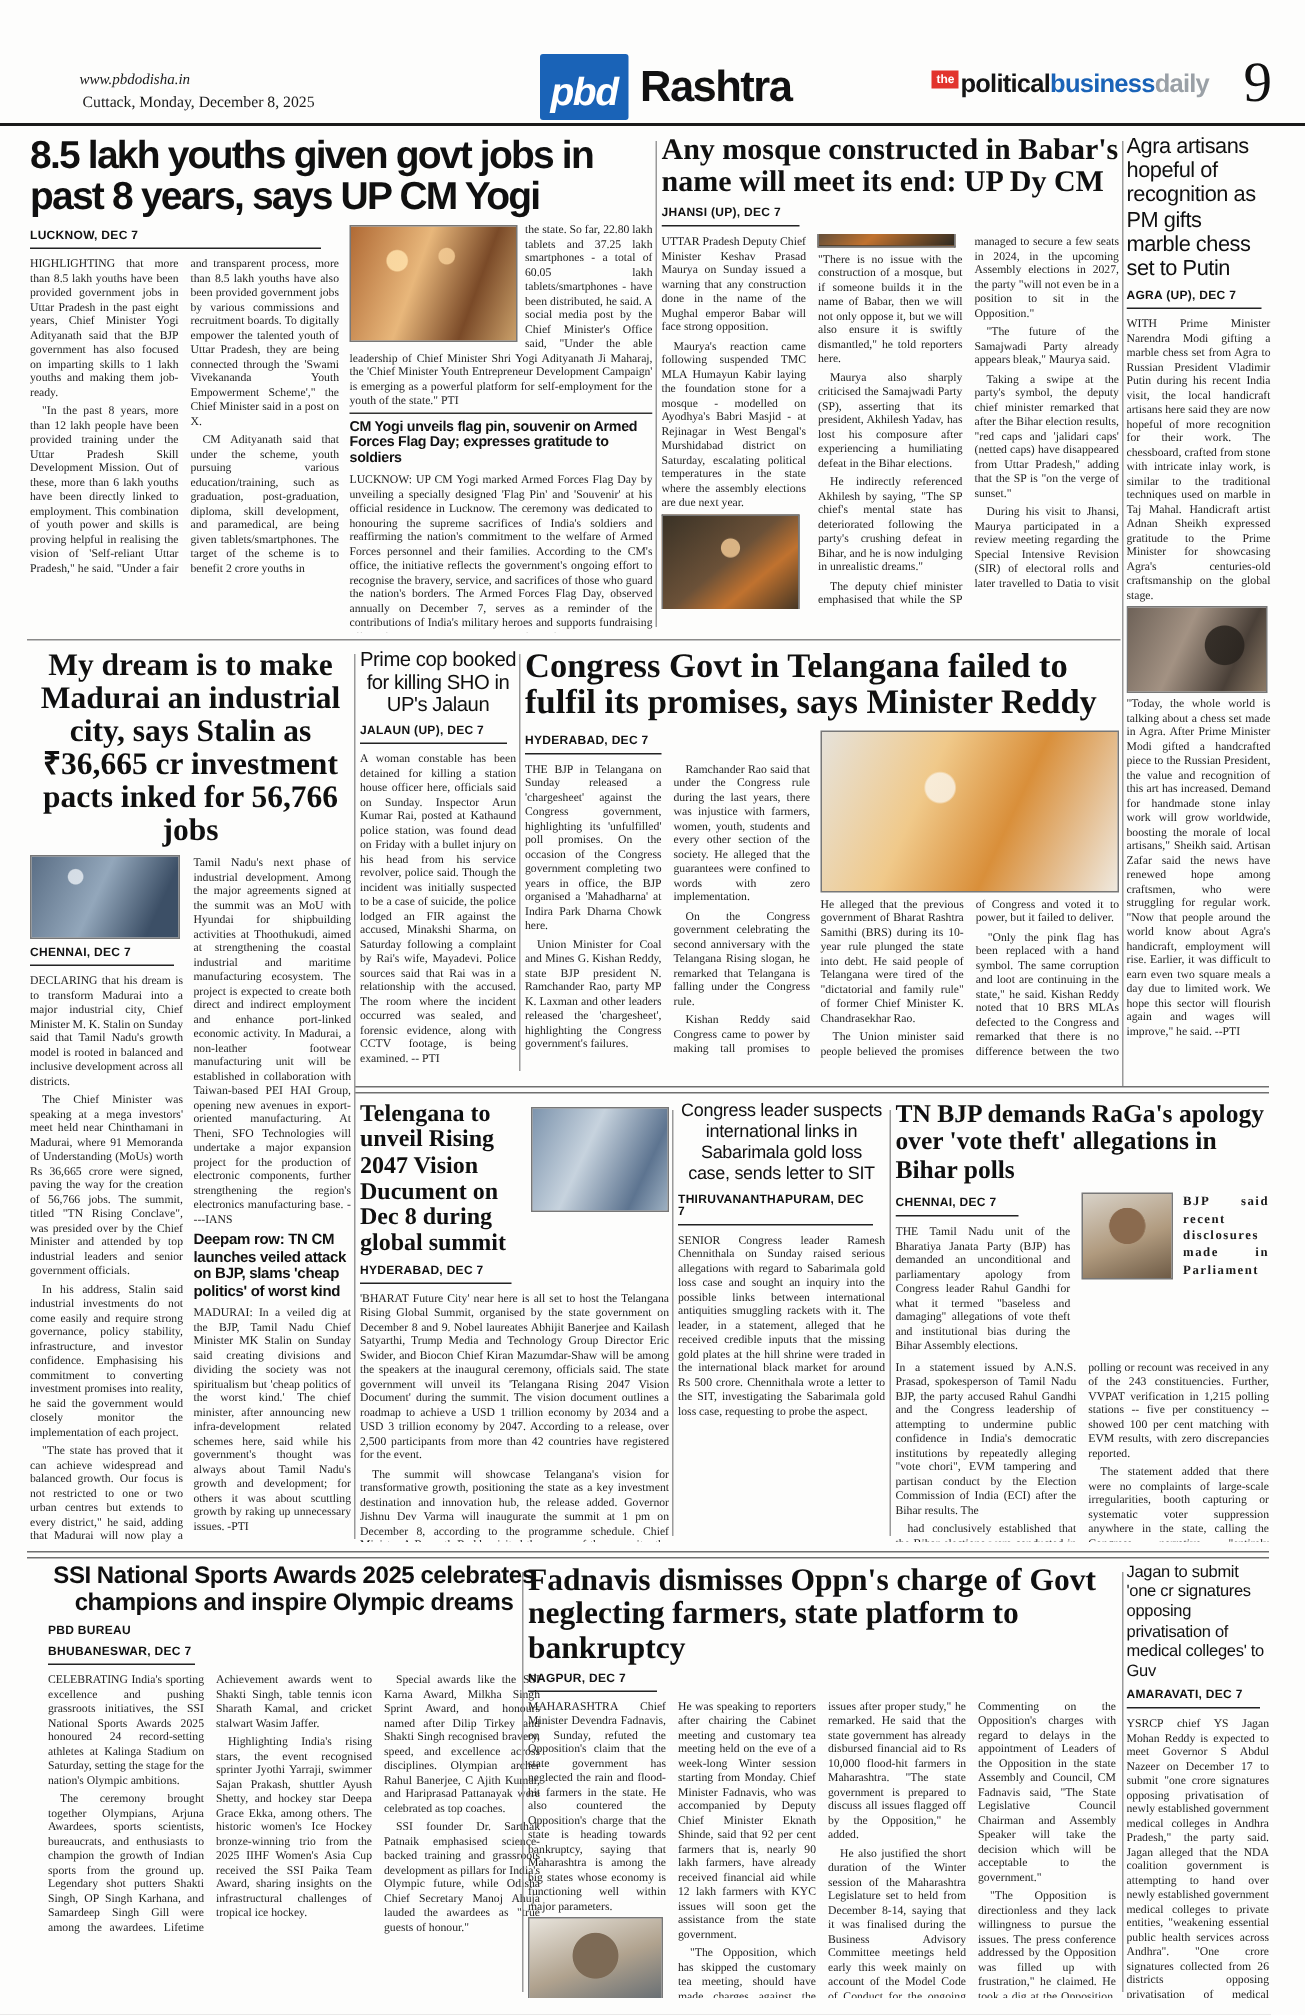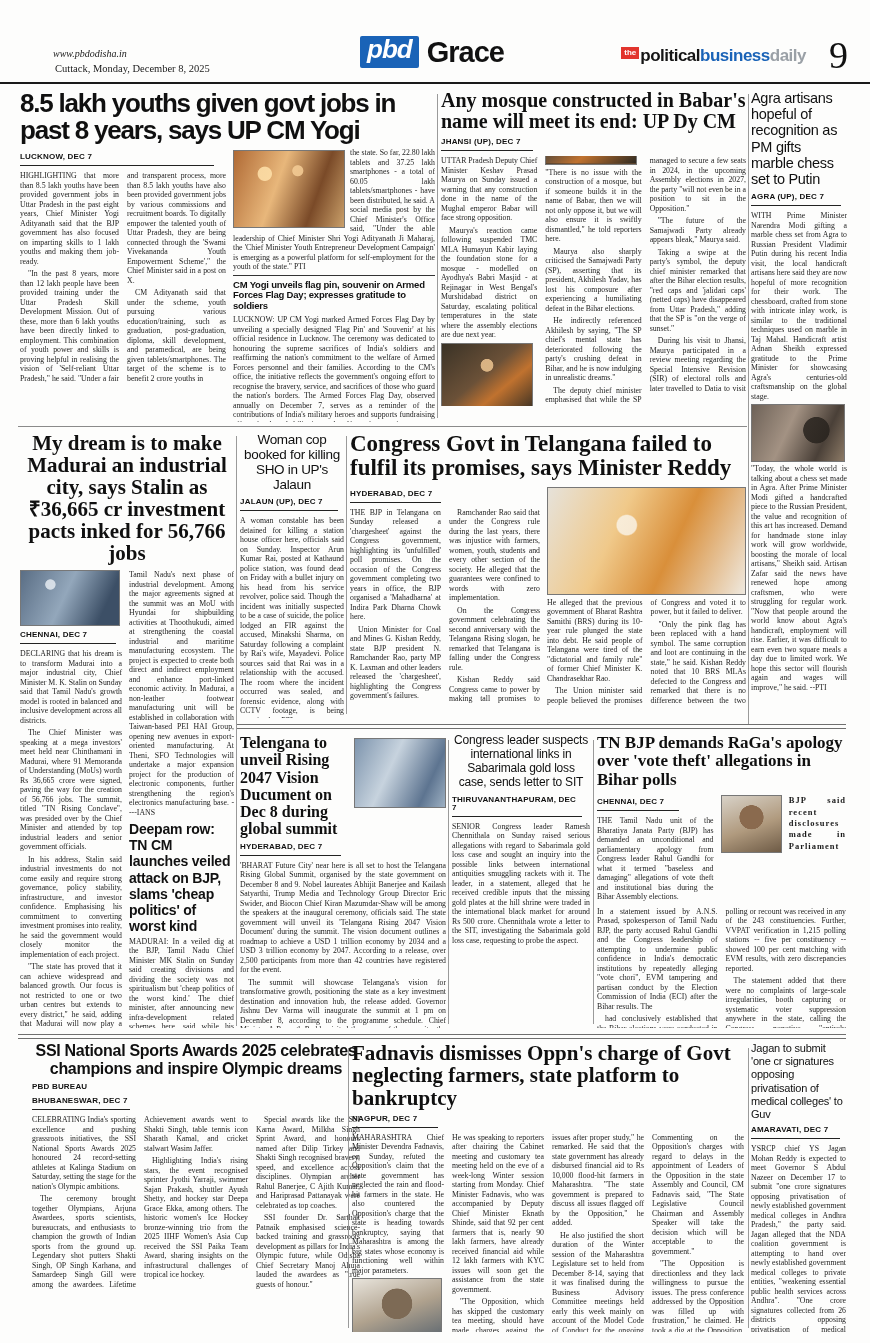--- a/index.html
+++ b/index.html
@@ -4,21 +4,21 @@
 <style>
   html,body{margin:0;padding:0;background:#d9d9d9}
   .page{position:relative;width:870px;height:1343px;margin:0 auto;background:#fdfdfc;overflow:hidden;
         font-family:"Liberation Serif",serif;color:#1a1a1a}
   
   .hdr{position:absolute;left:0;top:0;width:870px;height:82px;border-bottom:2px solid #1a1a1a}
   .hdr-left{position:absolute;left:53px;top:48px;font:italic 10px "Liberation Serif",serif}
   .hdr-date{position:absolute;left:55px;top:63px;font:10.5px "Liberation Serif",serif}
   .hdr-center{position:absolute;left:360px;top:36px;display:flex;align-items:center;gap:8px}
   .pbd-box{background:#1a63b7;color:#fff;font:italic 800 26px/1 "Liberation Sans",sans-serif;
-           padding:0 7px 6px;border-radius:2px;letter-spacing:-1px}
+           padding:12px 7px 6px;border-radius:2px;letter-spacing:-1px}
   .states{font:800 29px/1 "Liberation Sans",sans-serif;color:#111;letter-spacing:-1px}
   .hdr-right{position:absolute;right:22px;top:40px;display:flex;align-items:center;gap:17px}
   .mast{display:flex;align-items:flex-end;line-height:1}
   .mast .the{background:#e2342d;color:#fff;font:700 8px/1 "Liberation Sans",sans-serif;padding:2px 3px;margin-right:1px;align-self:flex-start}
   .mast .pol{font:800 17px/1 "Liberation Sans",sans-serif;color:#151515;letter-spacing:-.5px}
   .mast .bus{font:800 17px/1 "Liberation Sans",sans-serif;color:#1a63b7;letter-spacing:-.5px}
   .mast .dai{font:700 17px/1 "Liberation Sans",sans-serif;color:#9aa0a6;letter-spacing:-.5px}
   .pageno{font:400 38px/0.8 "Liberation Serif",serif;color:#111;margin-left:6px}
   
   .art{position:absolute;overflow:hidden}
@@ -65,21 +65,21 @@
 </head>
 <body>
 
 <div class="page">
 
   <header class="hdr">
     <div class="hdr-left">www.pbdodisha.in</div>
     <div class="hdr-date">Cuttack, Monday, December 8, 2025</div>
     <div class="hdr-center">
       <span class="pbd-box">pbd</span>
-      <span class="states">Grace</span>
+      <span class="states">Rashtra</span>
     </div>
     <div class="hdr-right">
       <div class="mast">
         <span class="the">the</span>
           <span class="pol">political</span>
           <span class="bus">business</span>
           <span class="dai">daily</span>
       </div>
       <span class="pageno">9</span>
     </div>
@@ -141,29 +141,29 @@
         <figure class="ph g-invest" style="width:100px;height:56px;margin:0 0 2px"></figure>
         <div class="dl">CHENNAI, DEC 7</div>
         <p class="bt">DECLARING that his dream is to transform Madurai into a major industrial city, Chief Minister M. K. Stalin on Sunday said that Tamil Nadu's growth model is rooted in balanced and inclusive development across all districts.</p>
         <p class="bt">The Chief Minister was speaking at a mega investors' meet held near Chinthamani in Madurai, where 91 Memoranda of Understanding (MoUs) worth Rs 36,665 crore were signed, paving the way for the creation of 56,766 jobs. The summit, titled "TN Rising Conclave", was presided over by the Chief Minister and attended by top industrial leaders and senior government officials.</p>
         <p class="bt">In his address, Stalin said industrial investments do not come easily and require strong governance, policy stability, infrastructure, and investor confidence. Emphasising his commitment to converting investment promises into reality, he said the government would closely monitor the implementation of each project.</p>
         <p class="bt">"The state has proved that it can achieve widespread and balanced growth. Our focus is not restricted to one or two urban centres but extends to every district," he said, adding that Madurai will now play a key role in</p>
       </div>
       <div style="width:105px">
         <p class="bt">Tamil Nadu's next phase of industrial development. Among the major agreements signed at the summit was an MoU with Hyundai for shipbuilding activities at Thoothukudi, aimed at strengthening the coastal industrial and maritime manufacturing ecosystem. The project is expected to create both direct and indirect employment and enhance port-linked economic activity. In Madurai, a non-leather footwear manufacturing unit will be established in collaboration with Taiwan-based PEI HAI Group, opening new avenues in export-oriented manufacturing. At Theni, SFO Technologies will undertake a major expansion project for the production of electronic components, further strengthening the region's electronics manufacturing base. ----IANS</p>
         <div style="margin-top:4px">
-          <h3 class="subhead" style="font-size:14px">Deepam row: TN CM launches veiled attack on BJP, slams 'cheap politics' of worst kind</h3>
+          <h3 class="subhead" style="font-size:10px">Deepam row: TN CM launches veiled attack on BJP, slams 'cheap politics' of worst kind</h3>
           <p class="bt">MADURAI: In a veiled dig at the BJP, Tamil Nadu Chief Minister MK Stalin on Sunday said creating divisions and dividing the society was not spiritualism but 'cheap politics of the worst kind.' The chief minister, after announcing new infra-development related schemes here, said while his government's thought was always about Tamil Nadu's growth and development; for others it was about scuttling growth by raking up unnecessary issues. -PTI</p>
         </div>
       </div>
     </div>
   </section>
 
   <section class="art" style="left:240px;top:432px;width:104px;height:286px">
-    <h2 class="hl hl-e">Woman cop booked for killing SHO in UP's Jalaun</h2>
+    <h2 class="hl hl-e">Prime cop booked for killing SHO in UP's Jalaun</h2>
     <div class="dl">JALAUN (UP), DEC 7</div>
     <p class="bt">A woman constable has been detained for killing a station house officer here, officials said on Sunday. Inspector Arun Kumar Rai, posted at Kathaund police station, was found dead on Friday with a bullet injury on his head from his service revolver, police said. Though the incident was initially suspected to be a case of suicide, the police lodged an FIR against the accused, Minakshi Sharma, on Saturday following a complaint by Rai's wife, Mayadevi. Police sources said that Rai was in a relationship with the accused. The room where the incident occurred was sealed, and forensic evidence, along with CCTV footage, is being examined. -- PTI</p>
   </section>
 
   <section class="art" style="left:350px;top:432px;width:396px;height:286px">
     <h2 class="hl hl-f">Congress Govt in Telangana failed to fulfil its promises, says Minister Reddy</h2>
     <div class="row">
       <div style="width:190px">
         <div class="dl" style="width:48%">HYDERABAD, DEC 7</div>
         <div class="c2" style="height:196px">

